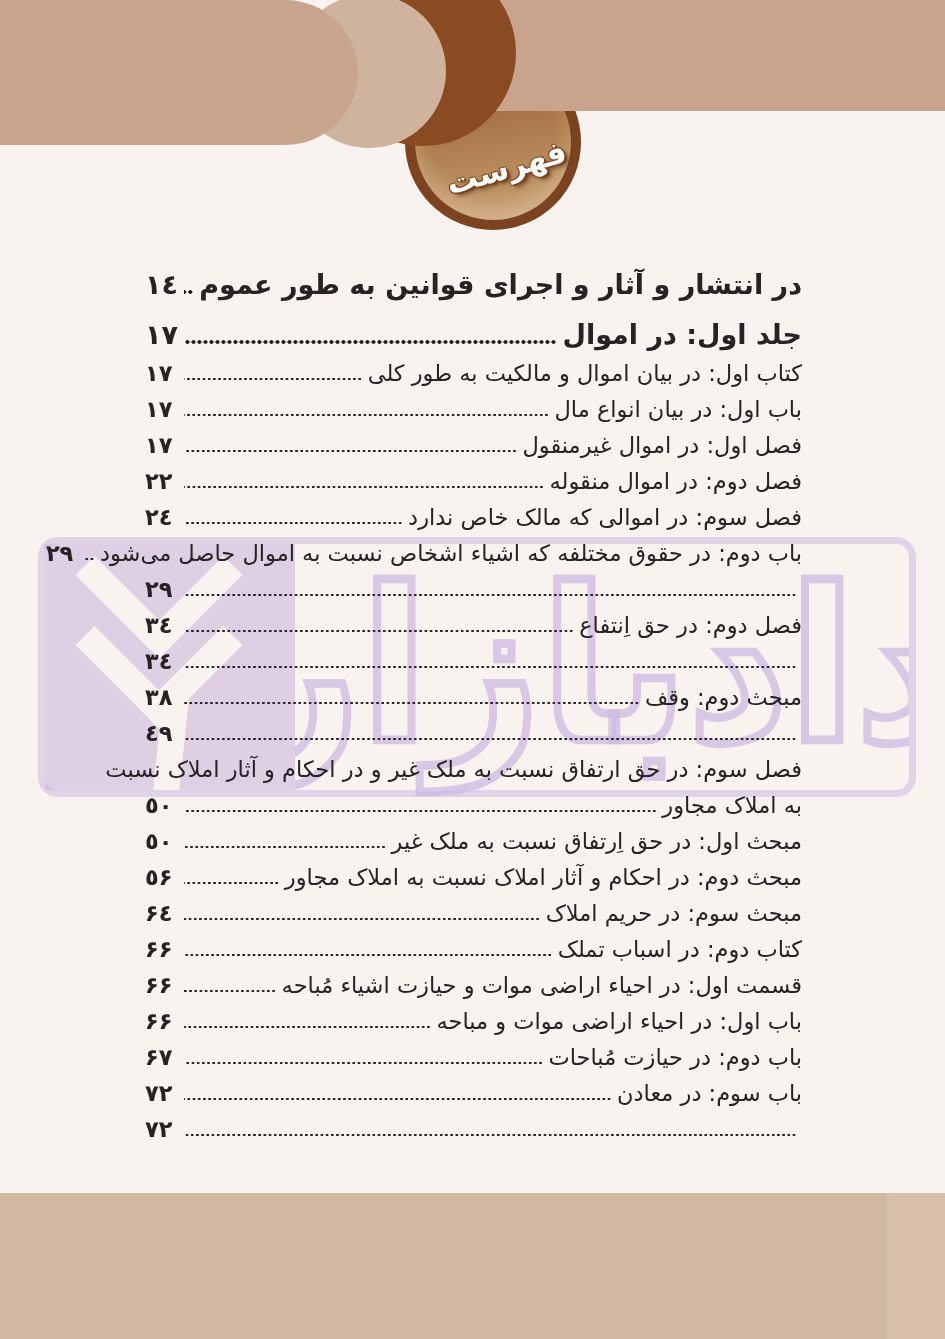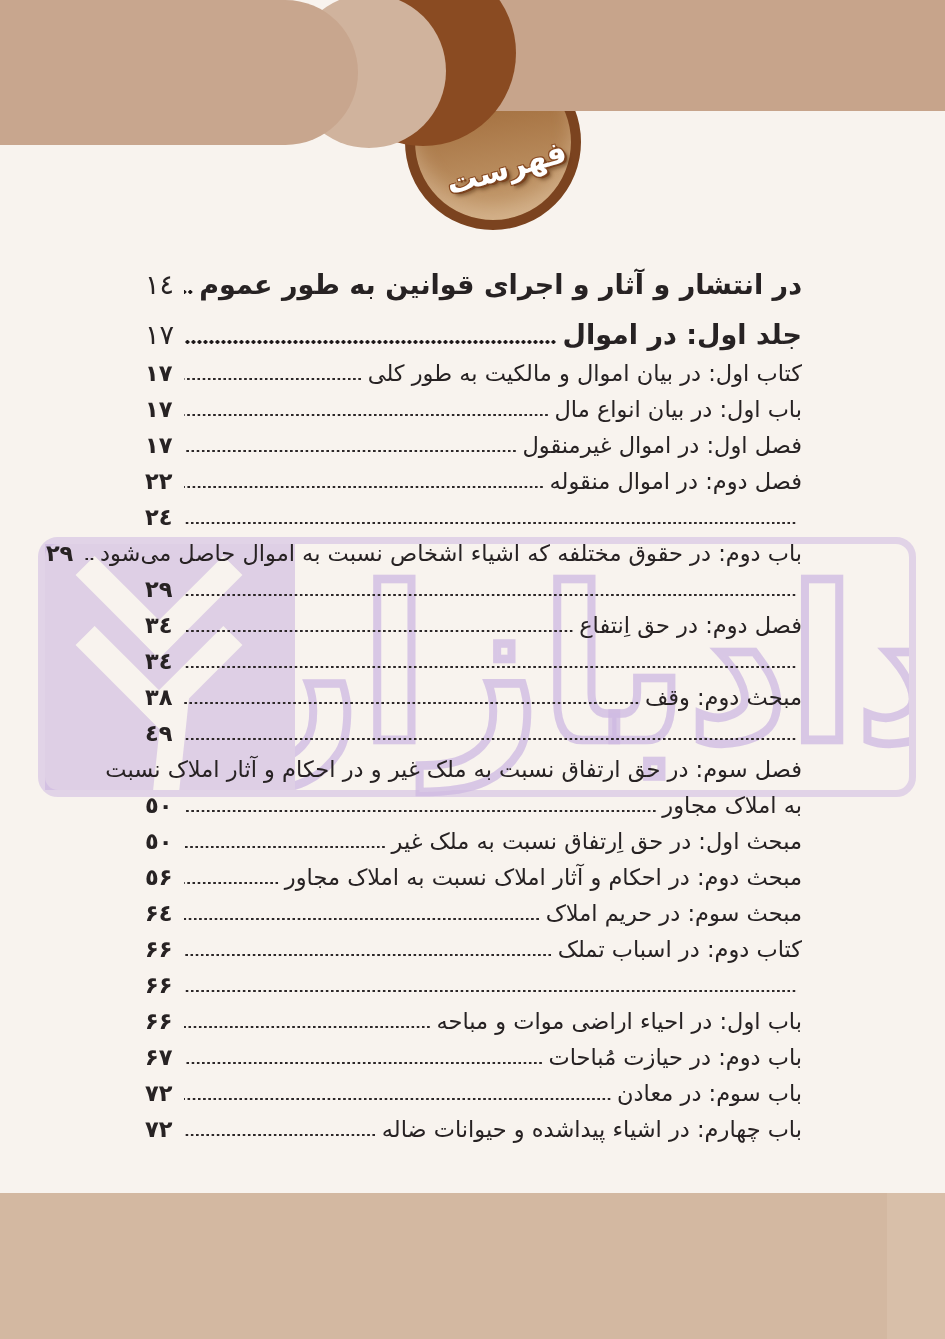--- a/index.html
+++ b/index.html
@@ -53,21 +53,21 @@
   .row.minor{height:36px;font-size:22.5px;font-weight:500;}
   .row .lbl{white-space:nowrap;flex:0 0 auto;}
   .row.fullline .lbl{flex:1 1 auto;}
   .leader{
     flex:1 1 auto;min-width:10px;height:1.2em;margin:0 5px;
     background-image:radial-gradient(circle at 2px 2px,#2b2627 1.25px,rgba(0,0,0,0) 1.5px);
     background-size:5.2px 4px;background-repeat:repeat-x;background-position:right bottom 5px;
   }
   .row.major .leader{background-image:radial-gradient(circle at 2px 2px,#1d1819 1.6px,rgba(0,0,0,0) 1.9px);background-size:6px 5px;}
   .pagenum{flex:0 0 auto;min-width:34px;text-align:left;font-weight:600;}
-  .row.major .pagenum{font-weight:400;}
+  .row.major .pagenum{font-weight:700;}
   
   .footer-band{position:absolute;left:0;right:0;top:1193px;height:146px;background:#d3b8a1;z-index:2;}
   .footer-band .edge{position:absolute;right:0;top:0;width:58px;height:100%;background:#d8bfa9;}
 </style>
 </head>
 <body>
 
 <div class="hdr">
   <div class="band-right"></div>
   <div class="circle-dark"></div>
@@ -112,20 +112,21 @@
       <span class="lbl">فصل اول: در اموال غیرمنقول</span>
       <span class="leader"></span>
       <span class="pagenum">١٧</span>
     </div>
     <div class="row minor">
       <span class="lbl">فصل دوم: در اموال منقوله</span>
       <span class="leader"></span>
       <span class="pagenum">٢٢</span>
     </div>
     <div class="row minor">
+      <span class="lbl">فصل سوم: در اموالی که مالک خاص ندارد</span>
       <span class="leader"></span>
       <span class="pagenum">٢٤</span>
     </div>
     <div class="row minor">
       <span class="lbl">باب دوم: در حقوق مختلفه که اشیاء اشخاص نسبت به اموال حاصل می‌شود</span>
       <span class="leader"></span>
       <span class="pagenum">٢٩</span>
     </div>
     <div class="row minor">
       <span class="leader"></span>
@@ -171,40 +172,40 @@
       <span class="lbl">مبحث سوم: در حریم املاک</span>
       <span class="leader"></span>
       <span class="pagenum">۶٤</span>
     </div>
     <div class="row minor">
       <span class="lbl">کتاب دوم: در اسباب تملک</span>
       <span class="leader"></span>
       <span class="pagenum">۶۶</span>
     </div>
     <div class="row minor">
+      <span class="lbl">قسمت اول: در احیاء اراضی موات و حیازت اشیاء مُباحه</span>
       <span class="leader"></span>
       <span class="pagenum">۶۶</span>
     </div>
     <div class="row minor">
       <span class="lbl">باب اول: در احیاء اراضی موات و مباحه</span>
       <span class="leader"></span>
       <span class="pagenum">۶۶</span>
     </div>
     <div class="row minor">
       <span class="lbl">باب دوم: در حیازت مُباحات</span>
       <span class="leader"></span>
       <span class="pagenum">۶٧</span>
     </div>
     <div class="row minor">
       <span class="lbl">باب سوم: در معادن</span>
       <span class="leader"></span>
       <span class="pagenum">٧٢</span>
     </div>
     <div class="row minor">
-      <span class="lbl">باب چهارم: در اشیاء پیداشده و حیوانات ضاله</span>
       <span class="leader"></span>
       <span class="pagenum">٧٢</span>
     </div>
   </div>
 
 <div class="footer-band">
   <div class="edge"></div>
 </div>
 
 </body></html>

